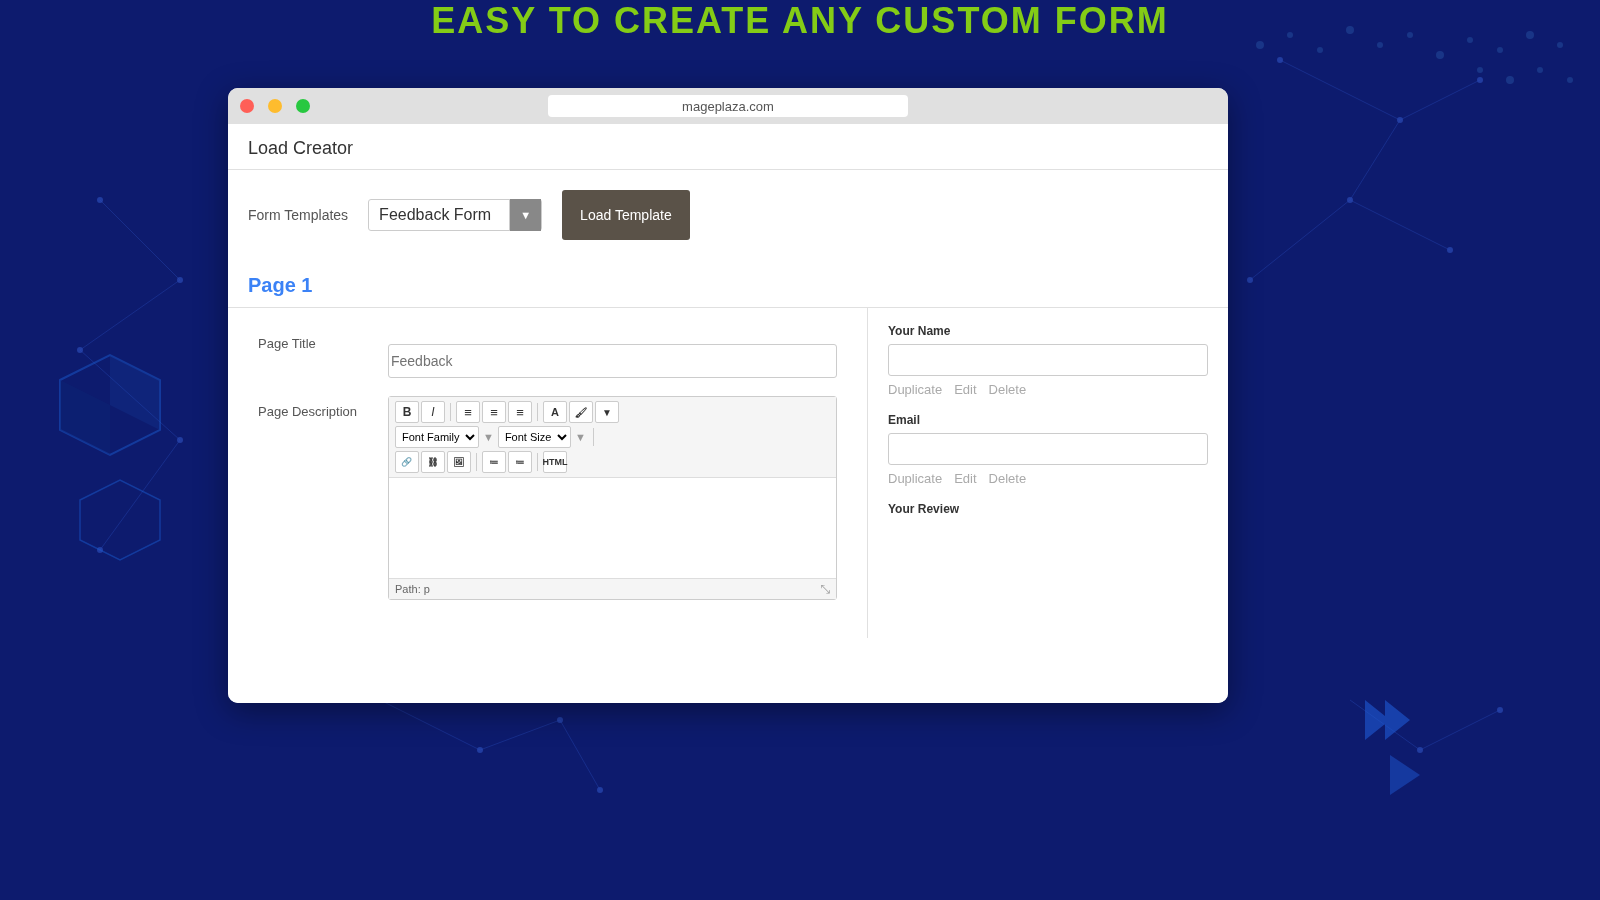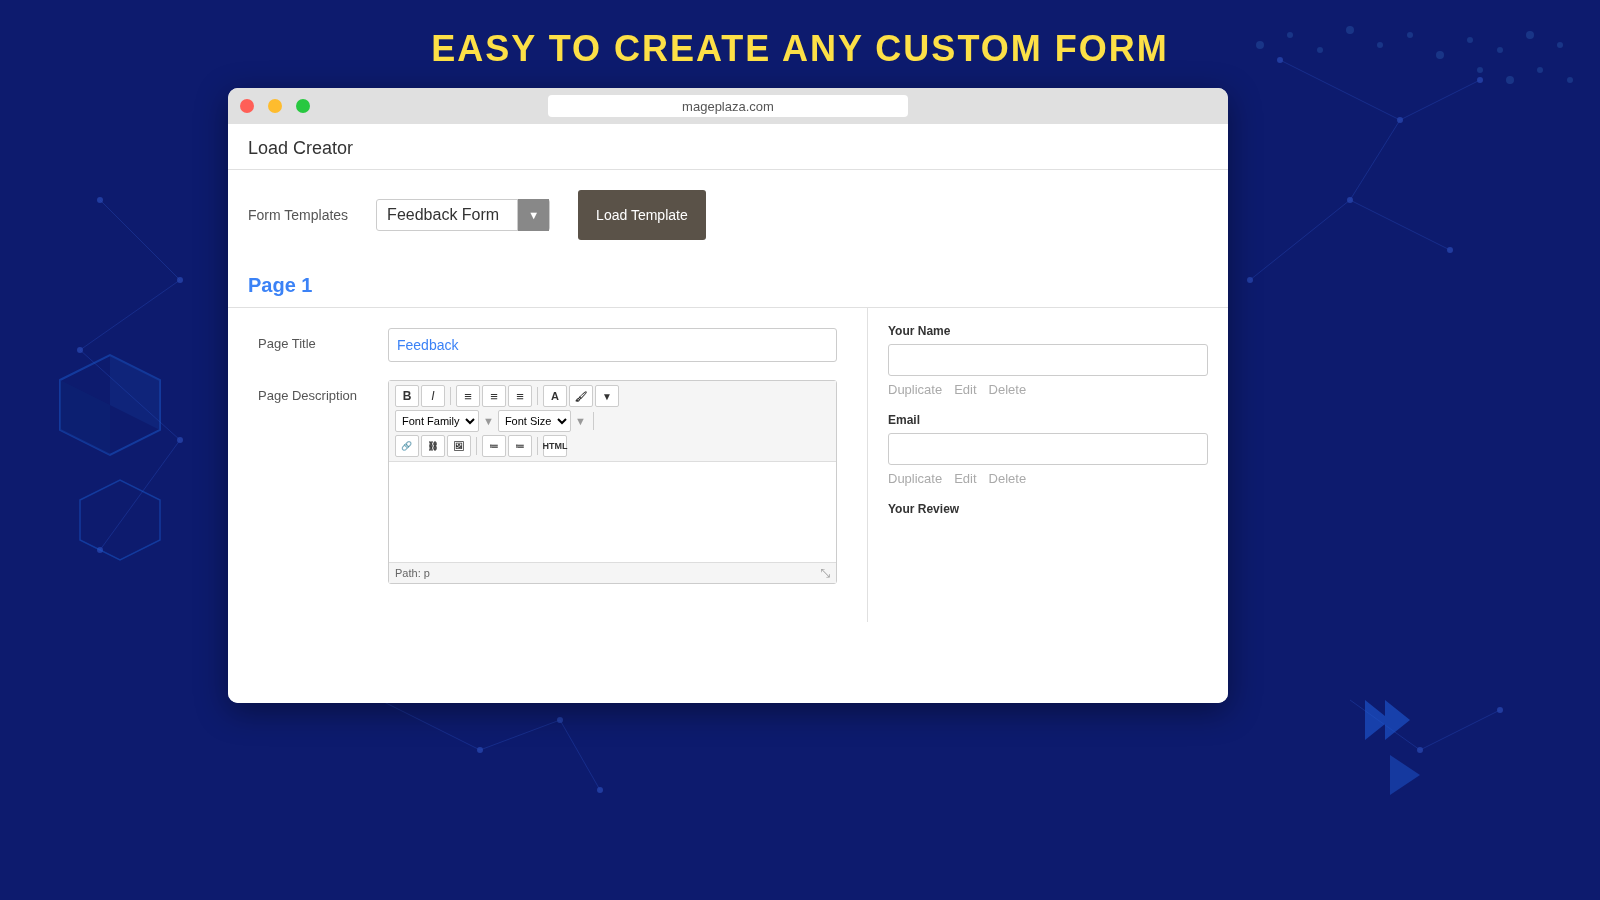--- a/index.html
+++ b/index.html
@@ -9,25 +9,24 @@
       height: 900px;
       background: #0d1b6e;
       font-family: Arial, sans-serif;
       overflow: hidden;
       position: relative;
     }
 
     
     .page-heading {
       text-align: center;
-      color: #fde047;
+      color: #84cc16;
       font-size: 36px;
       font-weight: 900;
       letter-spacing: 2px;
-      padding-top: 28px;
       position: relative;
       z-index: 2;
     }
 
     
     .browser-window {
       position: absolute;
       top: 88px;
       left: 228px;
       width: 1000px;
@@ -90,21 +89,21 @@
       font-size: 18px;
       color: #333;
       font-weight: normal;
     }
 
     
     .form-templates-row {
       display: flex;
       align-items: center;
       padding: 20px 20px 20px 20px;
-      gap: 28px;
+      gap: 20px;
     }
 
     .form-templates-label {
       font-size: 14px;
       color: #555;
     }
 
     .form-templates-select {
       display: flex;
       align-items: center;
@@ -188,24 +187,25 @@
 
     .field-input-wrap {
       flex: 1;
     }
 
     .page-title-input {
       width: 100%;
       height: 34px;
       border: 1px solid #ccc;
       border-radius: 3px;
-      padding: 0 8px;
+      padding: 0 2px;
       font-size: 14px;
-      color: #3b82f6;
+      color: #737373;
       outline: none;
+      margin-top: 16px;
     }
 
     
     .rte-container {
       border: 1px solid #ccc;
       border-radius: 3px;
     }
 
     .rte-toolbar {
       background: #f5f5f5;

